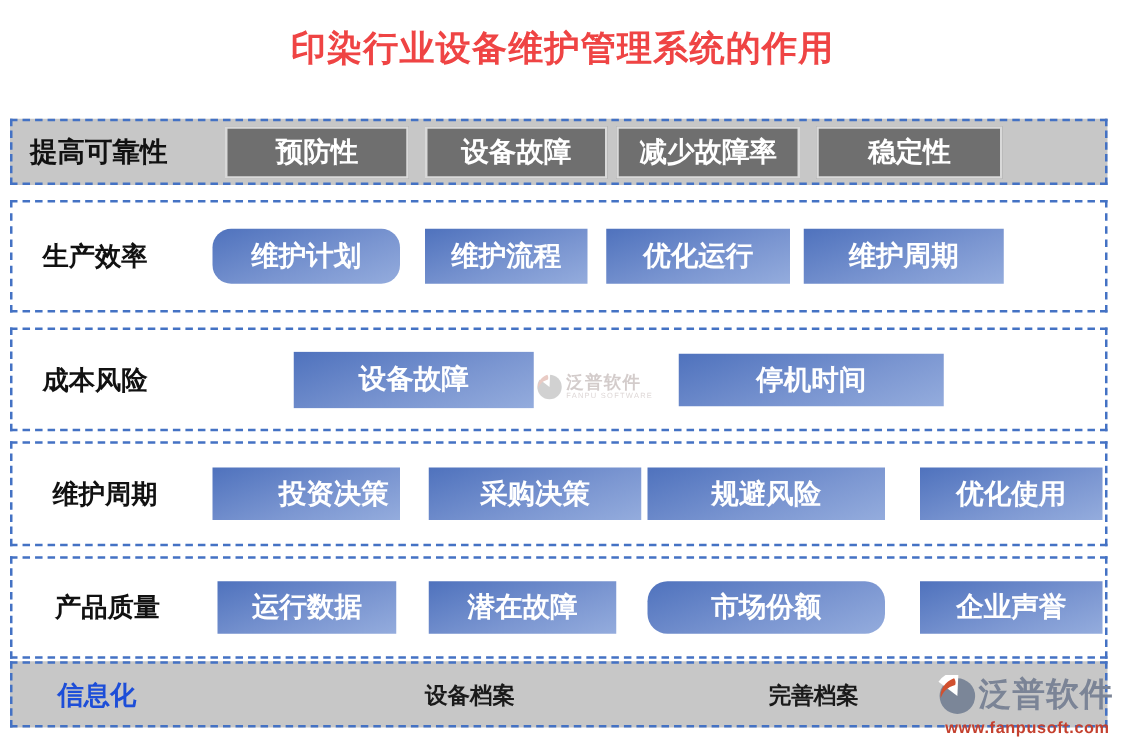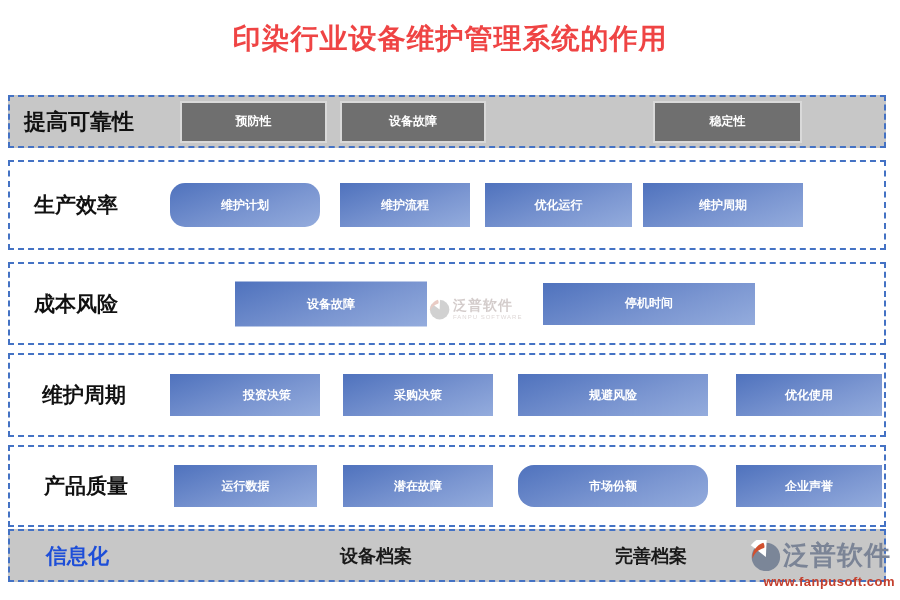--- a/index.html
+++ b/index.html
@@ -20,39 +20,39 @@
               font-family:"Liberation Serif",serif;font-weight:bold;color:#111;
               font-size:21px;white-space:nowrap;}
   .r1 .band-label{left:14px;font-size:22px;}
   .r2 .band-label{left:24px;}
   .r3 .band-label{left:24px;}
   .r4 .band-label{left:32px;}
   .r5 .band-label{left:34px;}
   .r6 .band-label{left:36px;color:#1d4ed8;}
   .box{position:absolute;top:50%;transform:translateY(-50%);box-sizing:border-box;
        display:flex;align-items:center;justify-content:center;
-       color:#ffffff;font-weight:bold;font-size:12px;white-space:nowrap;}
+       color:#ffffff;font-weight:bold;font-size:22px;white-space:nowrap;}
   .gray-box{height:42px;background:#6f6f6f;border:2px solid #d9d9d9;}
   .blue-box{height:44px;background:linear-gradient(160deg,#4f72bd 0%,#7b96d1 60%,#94acdd 100%);}
   
   .r1b1{left:170px;width:147px;}
   .r1b2{left:330px;width:146px;}
   .r1b3{left:483px;width:147px;}
   .r1b4{left:643px;width:149px;}
   
   .r2b1{left:160px;width:150px;border-radius:15px;}
   .r2b2{left:330px;width:130px;}
   .r2b3{left:475px;width:147px;}
   .r2b4{left:633px;width:160px;}
   
   .r3b1{left:225px;width:192px;height:45px;}
   .r3b2{left:533px;width:212px;height:42px;}
   
   .r4b1{left:160px;width:150px;height:42px;padding-left:44px;}
-  .r4b2{left:333px;width:150px;height:42px;}
+  .r4b2{left:333px;width:170px;height:42px;}
   .r4b3{left:508px;width:190px;height:42px;}
   .r4b4{left:726px;width:146px;height:42px;}
   
   .r5b1{left:164px;width:143px;height:42px;}
   .r5b2{left:333px;width:150px;height:42px;}
   .r5b3{left:508px;width:190px;height:42px;border-radius:16px;}
   .r5b4{left:726px;width:146px;height:42px;}
   
   .plain-item{position:absolute;top:50%;transform:translateY(-50%);
               font-family:"Liberation Serif",serif;font-weight:bold;font-size:18px;color:#1a1a1a;}
@@ -62,34 +62,35 @@
   .watermark{position:absolute;left:418px;top:34px;display:flex;align-items:flex-start;
              opacity:0.45;}
   .wm-icon{width:22px;height:22px;margin-right:3px;}
   .wm-name{font-size:14px;font-weight:bold;color:#a08f8d;line-height:14px;letter-spacing:1px;}
   .wm-sub{font-size:6px;color:#b5a6a4;letter-spacing:1px;margin-top:2px;}
   
   .footer-logo{position:absolute;top:538px;right:5px;width:146px;z-index:5;}
   .logo-row{display:flex;align-items:center;}
   .logo-icon{width:32px;height:32px;margin-right:2px;flex:0 0 auto;}
   .logo-name{font-size:26px;font-weight:bold;color:#7b8496;letter-spacing:1px;white-space:nowrap;}
-  .logo-url{font-size:13px;font-weight:bold;color:#c4402e;margin-top:1px;text-align:right;
+  .logo-url{font-size:13px;font-weight:bold;color:#c4402e;margin-top:1px;text-align:center;
             letter-spacing:0.5px;white-space:nowrap;}
 </style>
 </head>
 <body>
 
 <div class="page">
 
   <h1 class="title">印染行业设备维护管理系统的作用</h1>
 
   <div class="band gray r1">
     <span class="band-label">提高可靠性</span>
     <div class="box gray-box r1b1">预防性</div>
     <div class="box gray-box r1b2">设备故障</div>
+    <div class="box gray-box r1b3">减少故障率</div>
     <div class="box gray-box r1b4">稳定性</div>
   </div>
 
   <div class="band r2">
     <span class="band-label">生产效率</span>
     <div class="box blue-box r2b1">维护计划</div>
     <div class="box blue-box r2b2">维护流程</div>
     <div class="box blue-box r2b3">优化运行</div>
     <div class="box blue-box r2b4">维护周期</div>
   </div>

